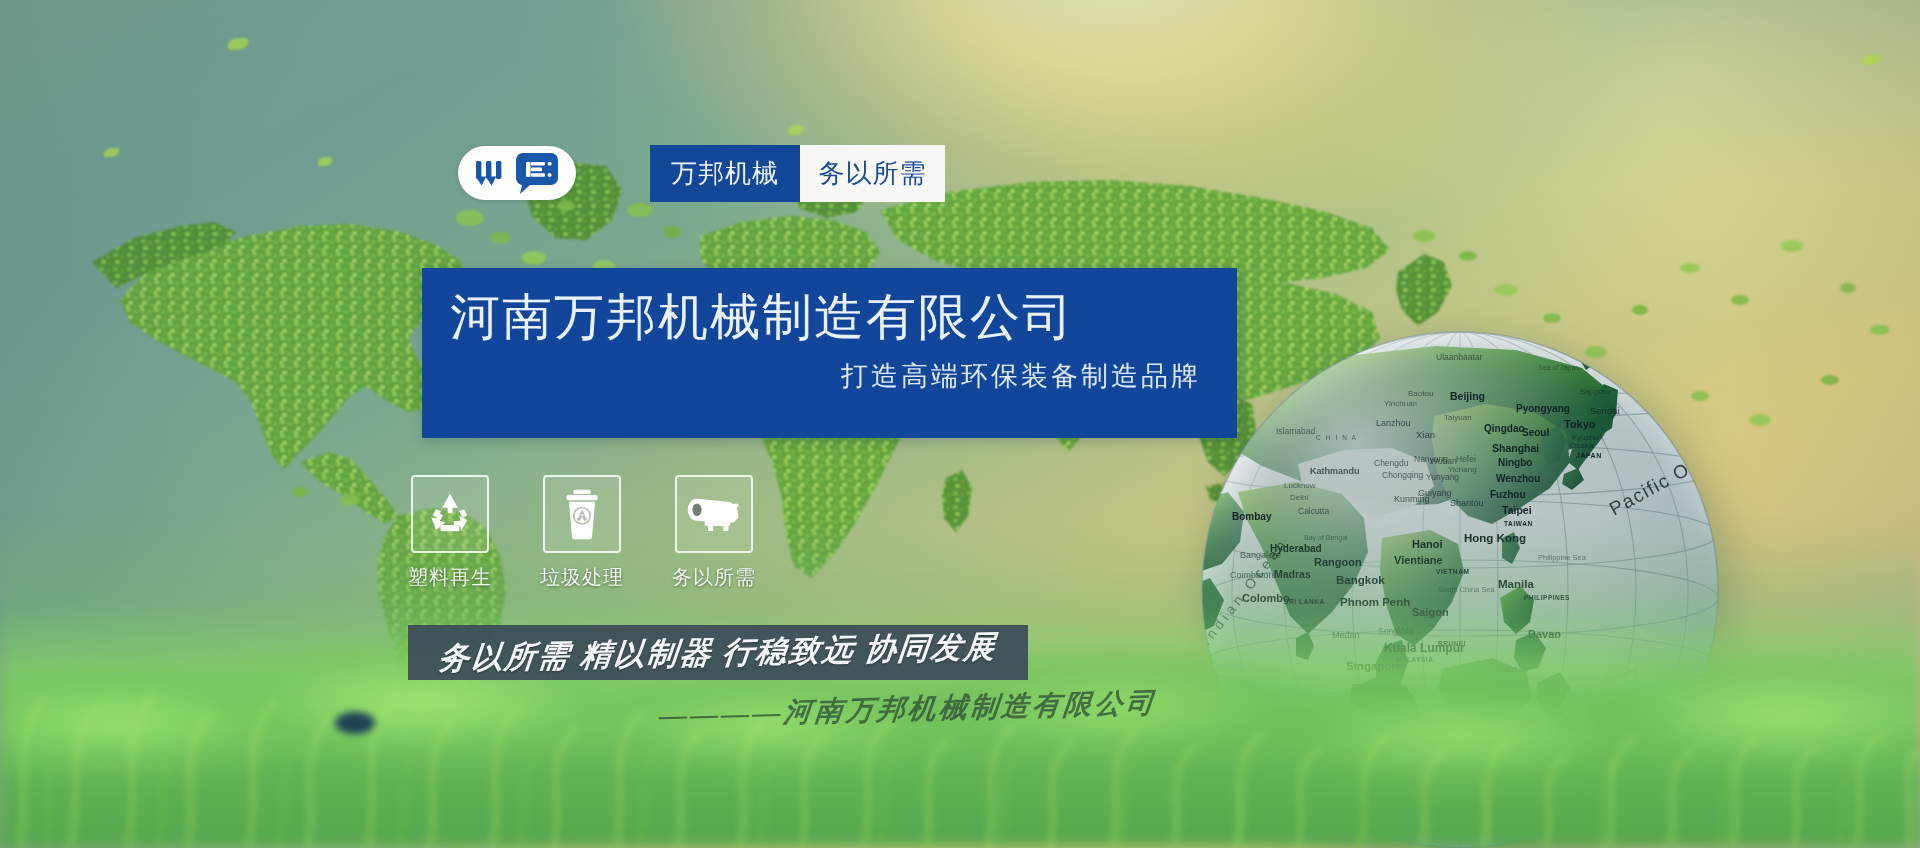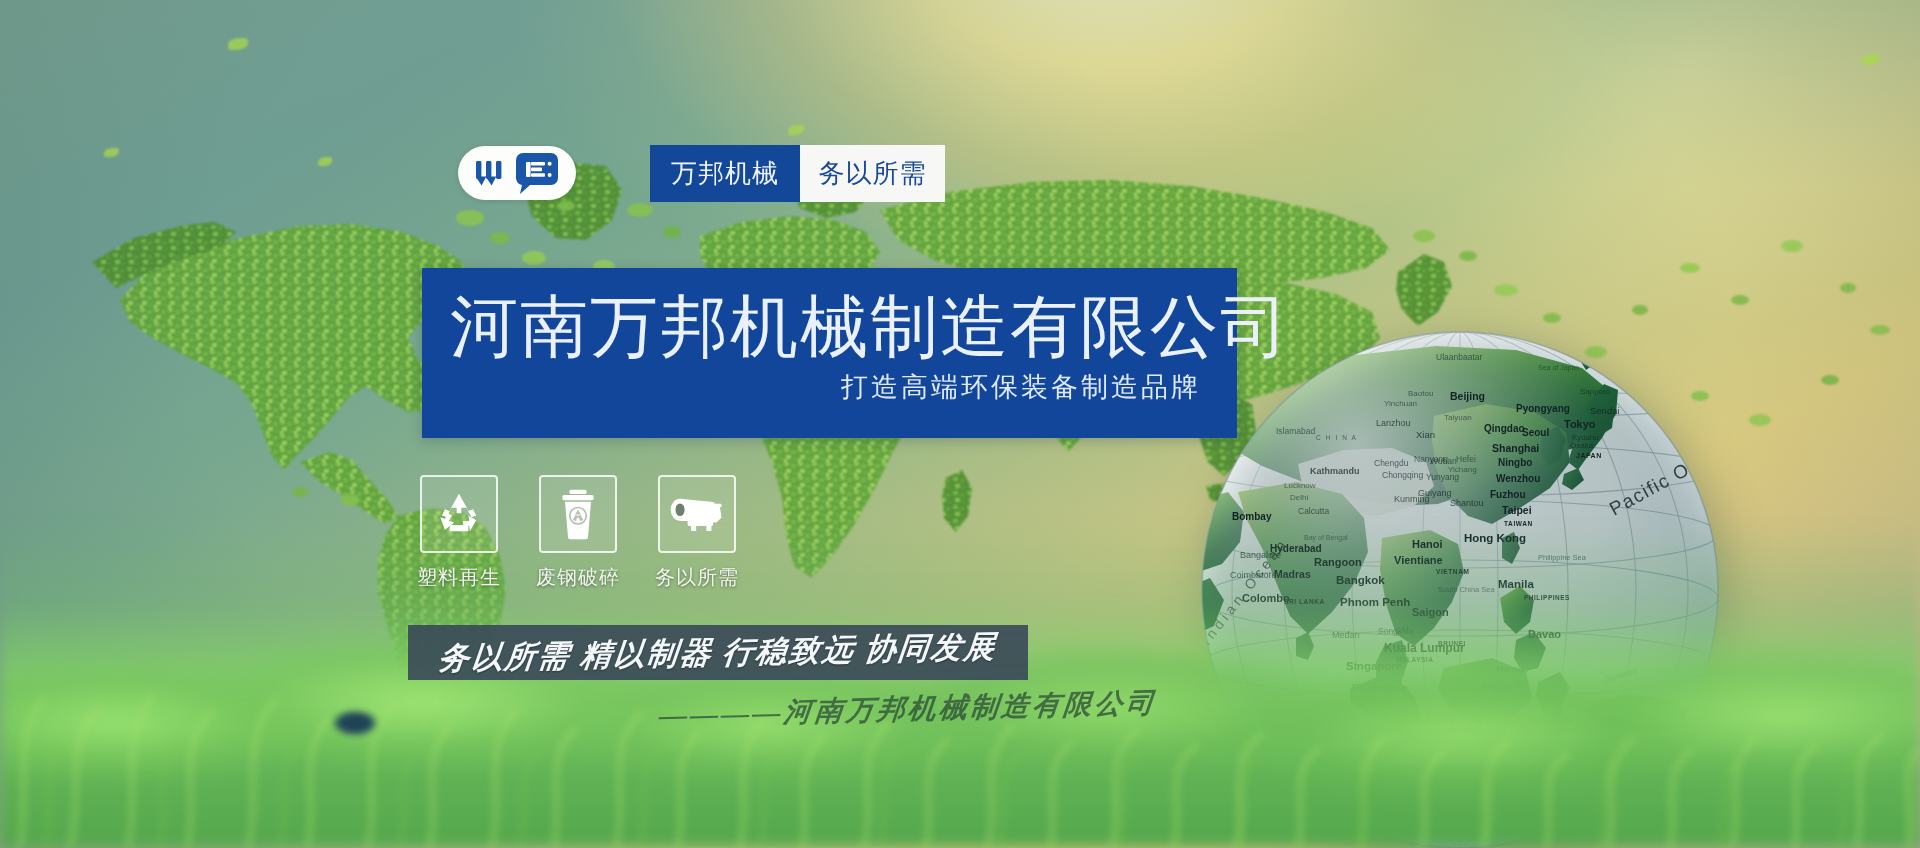--- a/index.html
+++ b/index.html
@@ -81,30 +81,30 @@
   .nav-box.blue { background:#134798; color:#eef3fb; width:150px; }
   .nav-box.white { background:#f7f8f6; color:#1a4a97; width:145px; }
 
   
   .title-block {
     position:absolute; left:422px; top:268px; width:815px; height:170px;
     background:#12469b; box-shadow:0 3px 12px rgba(0,30,70,.22);
     padding:22px 36px 0 28px;
   }
   .title-main {
-    font-size:68px; line-height:1.08; color:#eaf1fc; letter-spacing:2px;
+    font-size:50px; line-height:1.08; color:#eaf1fc; letter-spacing:2px;
     font-weight:300; white-space:nowrap;
   }
   .title-sub {
-    margin-top:6px; text-align:right; font-size:27px; color:#dfe9f8;
+    margin-top:14px; text-align:right; font-size:27px; color:#dfe9f8;
     letter-spacing:3px; font-weight:300;
   }
 
   
-  .features { position:absolute; left:420px; top:475px; display:flex; gap:41px; }
+  .features { position:absolute; left:411px; top:475px; display:flex; gap:54px; }
   .feature { width:78px; display:flex; flex-direction:column; align-items:center; }
   .feature-card {
     width:78px; height:78px; border:2px solid rgba(255,255,255,.82);
     border-radius:4px; background:rgba(255,255,255,.10);
     display:flex; align-items:center; justify-content:center;
   }
   .feature-label {
     margin-top:11px; font-size:20px; color:#f2f7f2; letter-spacing:1px;
     white-space:nowrap; text-shadow:0 1px 3px rgba(0,0,0,.45);
   }
@@ -563,21 +563,21 @@
             <path d="M9,16 L39,16 L35.5,57 A2.5,2.5 0 0 1 33,59 L15,59 A2.5,2.5 0 0 1 12.5,57 Z"></path>
           </g>
           <circle cx="24" cy="32" r="9.5" fill="none" stroke="#b7c0b3" stroke-width="2"></circle>
           <g fill="#b7c0b3">
             <path d="M24,25 L27.4,30.6 L20.6,30.6 Z"></path>
             <path d="M18,36.5 L21.4,30.8 L24.4,32.6 L21,38.3 Z"></path>
             <path d="M30,36.5 L26.6,30.8 L23.6,32.6 L27,38.3 Z"></path>
           </g>
         </svg>
       </div>
-      <div class="feature-label">废钢破碎</div>
+      <div class="feature-label">垃圾处理</div>
     </div>
 
     <div class="feature">
       <div class="feature-card">
         <svg width="56" height="38" viewBox="0 0 66 44">
           <g fill="#ffffff">
             <ellipse cx="13" cy="17" rx="11" ry="13"></ellipse>
             <path d="M13,4 L52,8 L60,14 L62,26 L56,32 L13,30 Z"></path>
             <rect x="22" y="30" width="30" height="6" rx="1.6"></rect>
             <rect x="26" y="36" width="6" height="6"></rect>

